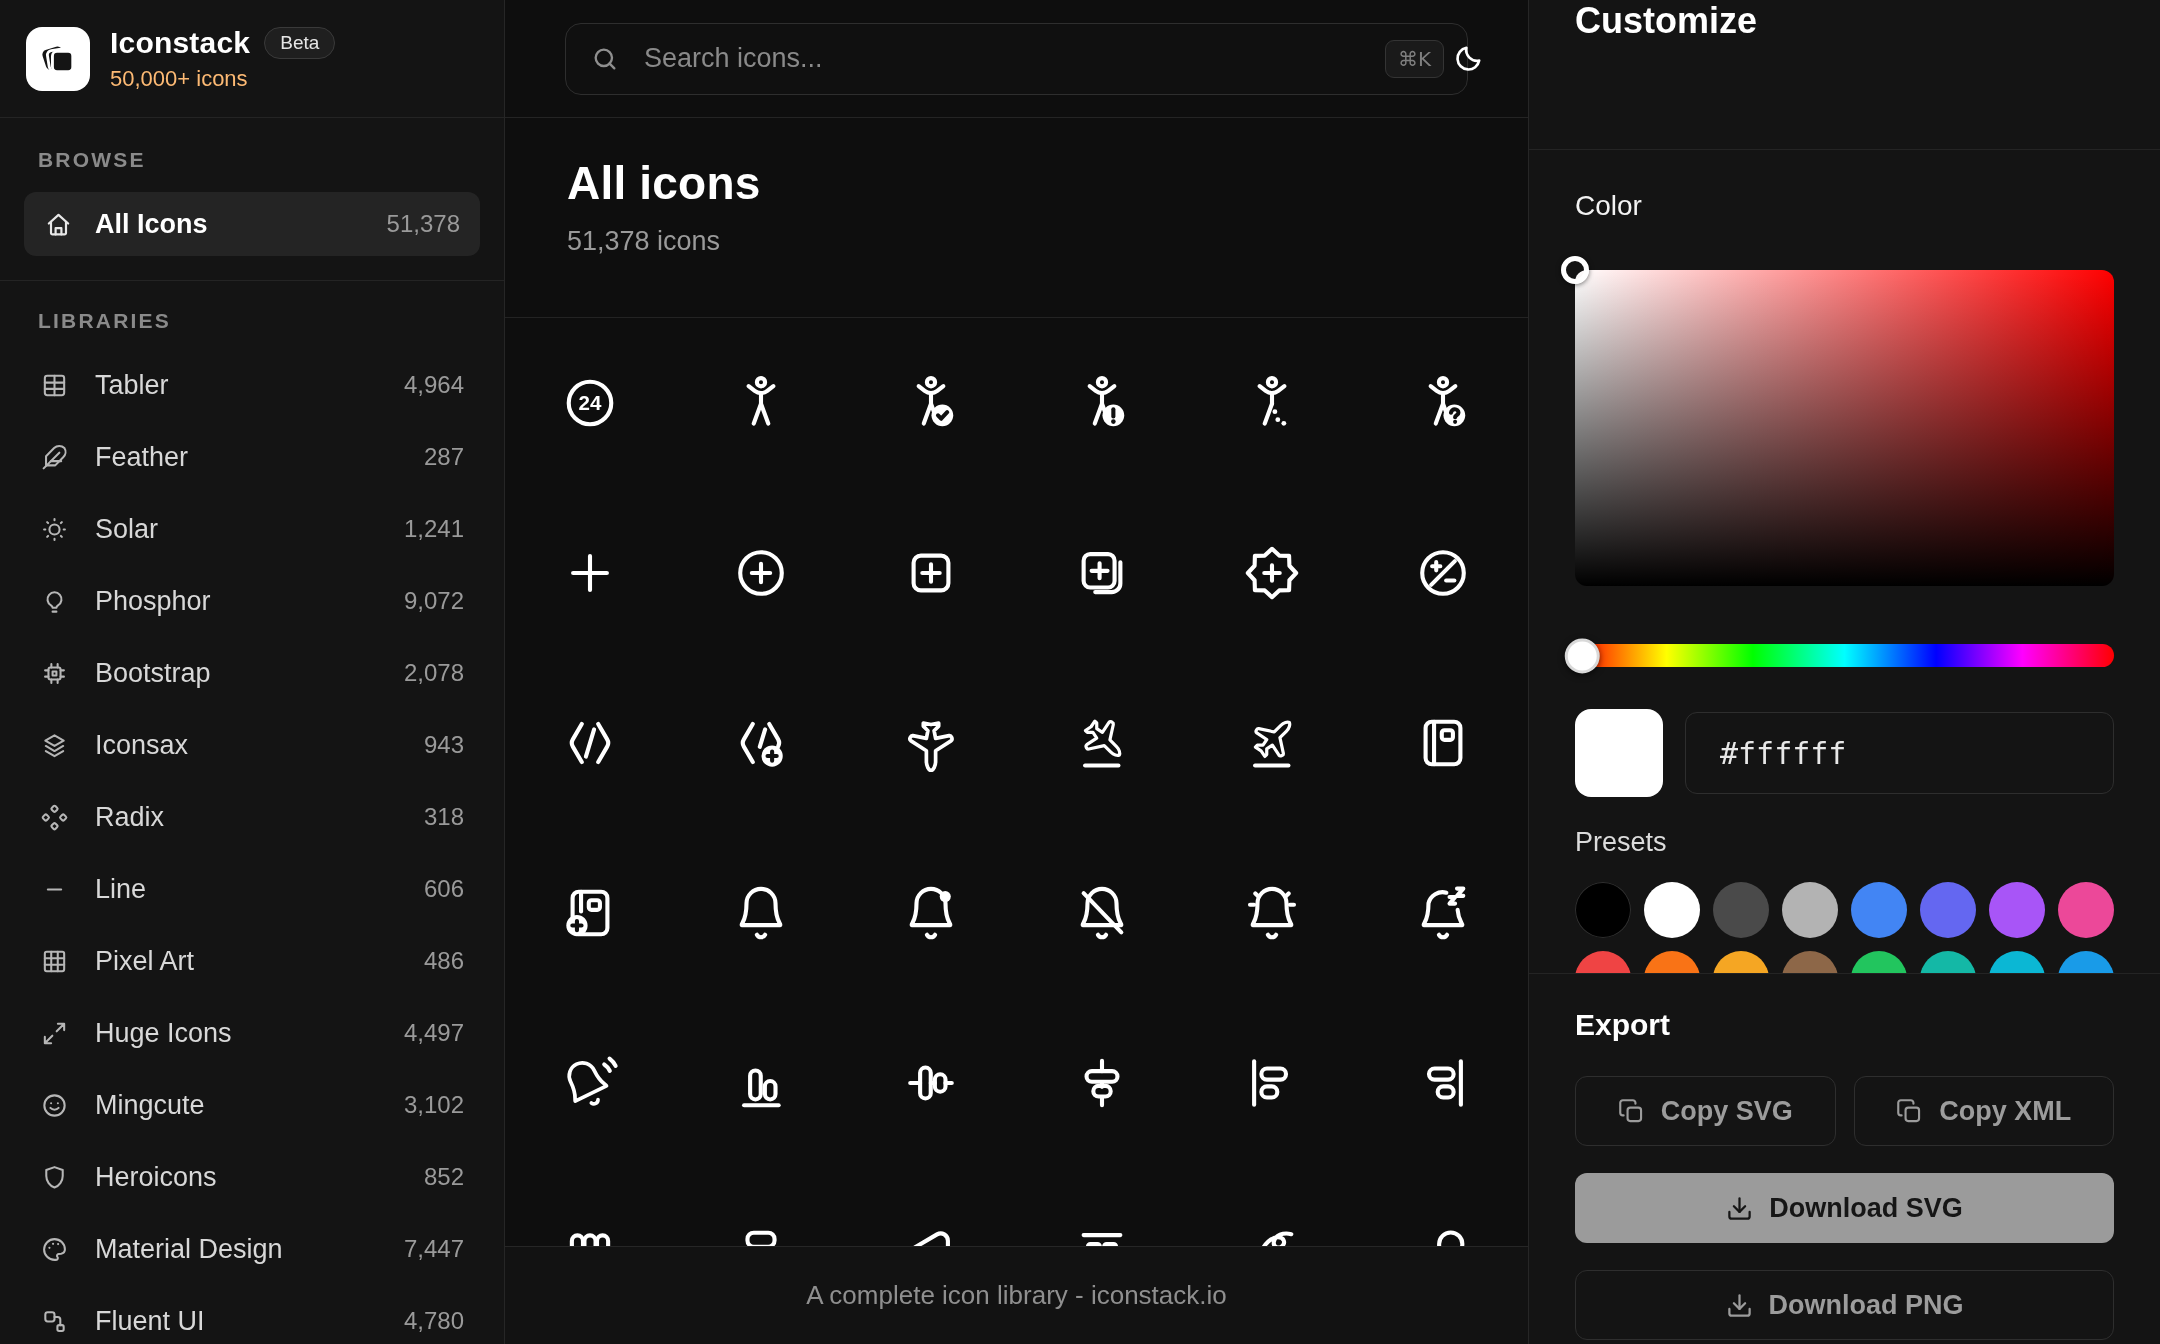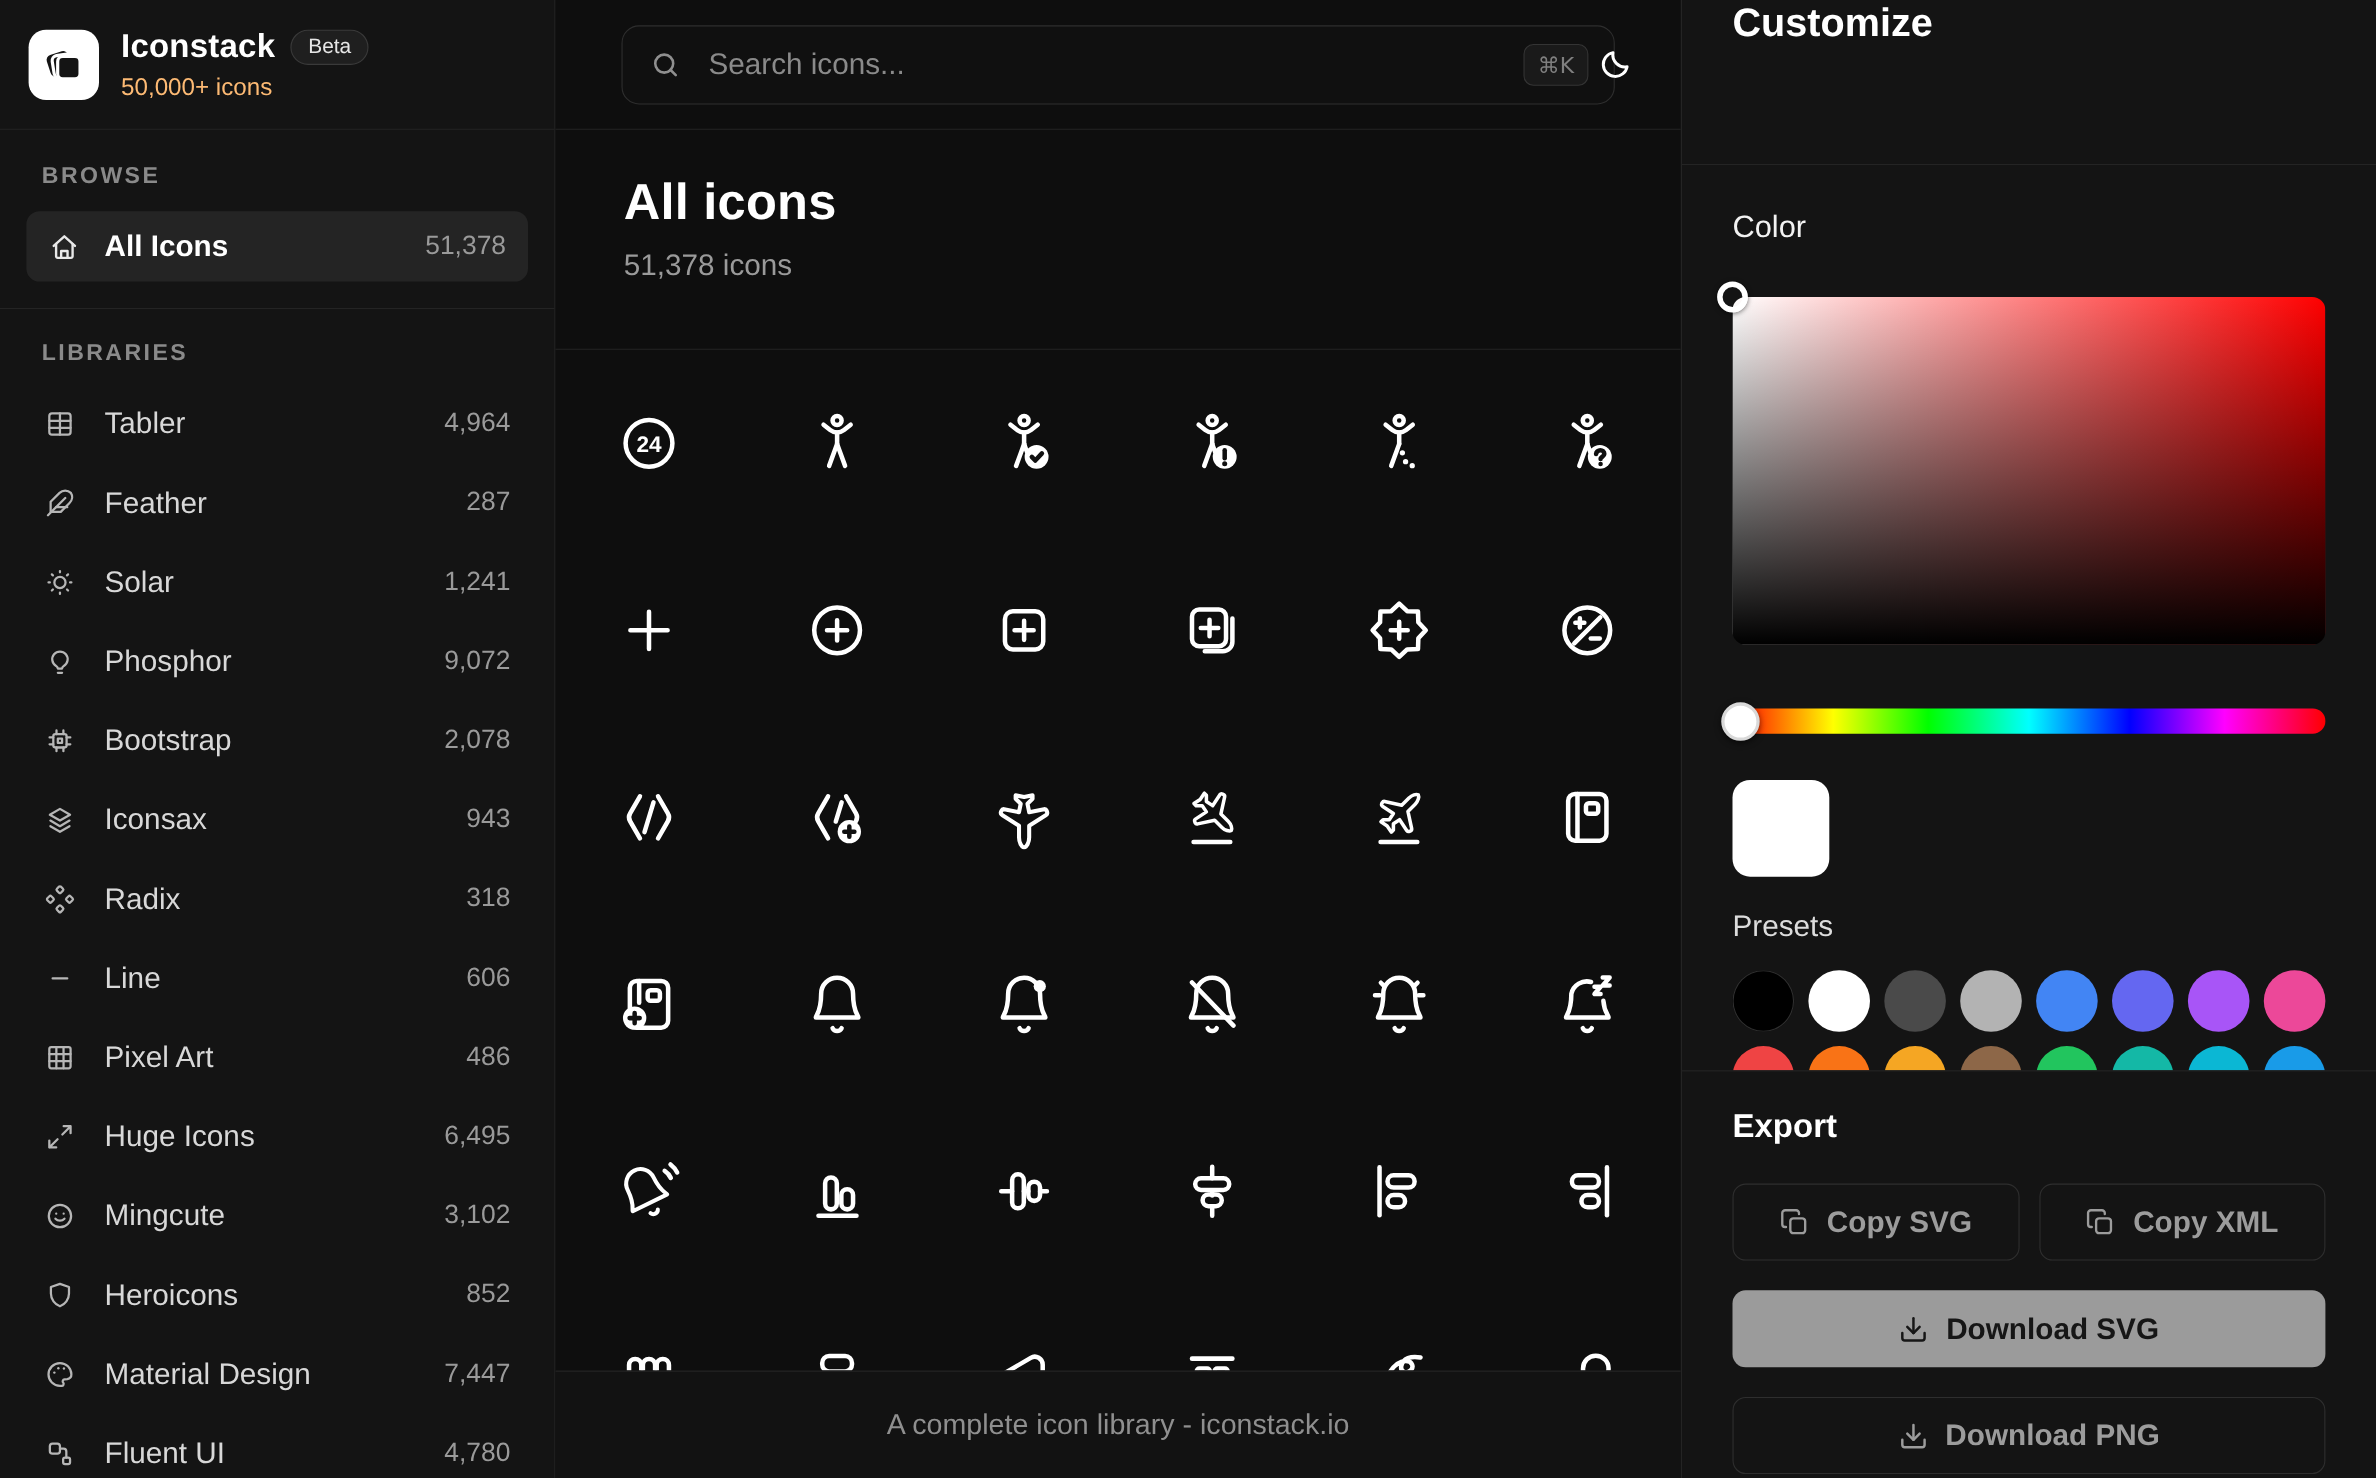--- a/index.html
+++ b/index.html
@@ -186,21 +186,21 @@
             <path d="M4 9.3h16M4 14.7h16M9.3 4v16M14.7 4v16"></path>
           </svg>
           <span class="lbl">Pixel Art</span>
           <span class="count">486</span>
         </div>
         <div class="lib-row">
           <svg class="side-ic" viewBox="0 0 24 24" fill="none" stroke="currentColor" stroke-width="1.7" stroke-linecap="round" stroke-linejoin="round">
             <path d="M13.8 10.2 20 4M14.8 4H20v5.2M10.2 13.8 4 20M4 14.8V20h5.2"></path>
           </svg>
           <span class="lbl">Huge Icons</span>
-          <span class="count">6,495</span>
+          <span class="count">4,497</span>
         </div>
         <div class="lib-row">
           <svg class="side-ic" viewBox="0 0 24 24" fill="none" stroke="currentColor" stroke-width="1.7" stroke-linecap="round" stroke-linejoin="round">
             <circle cx="12" cy="12" r="8.4"></circle>
             <circle cx="9.2" cy="10.2" r=".85" fill="currentColor" stroke="none"></circle>
             <circle cx="14.8" cy="10.2" r=".85" fill="currentColor" stroke="none"></circle>
             <path d="M8.6 14a4.6 4.6 0 0 0 6.8 0"></path>
           </svg>
           <span class="lbl">Mingcute</span>
           <span class="count">3,102</span>
@@ -546,20 +546,21 @@
     <div class="satval">
       <div class="sv-handle"></div>
     </div>
 
     <div class="hue">
       <div class="hue-thumb"></div>
     </div>
 
     <div class="swatch-row">
       <div class="swatch"></div>
+      <input class="hex-input" type="text" value="#ffffff" style="">
     </div>
 
     <div class="presets-label">Presets</div>
     <div class="preset-grid" id="preset-grid">
         <span class="preset edge" style="background: rgb(0, 0, 0);"></span>
         <span class="preset" style="background: rgb(255, 255, 255);"></span>
         <span class="preset" style="background: rgb(74, 74, 74);"></span>
         <span class="preset" style="background: rgb(179, 179, 179);"></span>
         <span class="preset" style="background: rgb(66, 133, 244);"></span>
         <span class="preset" style="background: rgb(100, 103, 241);"></span>

